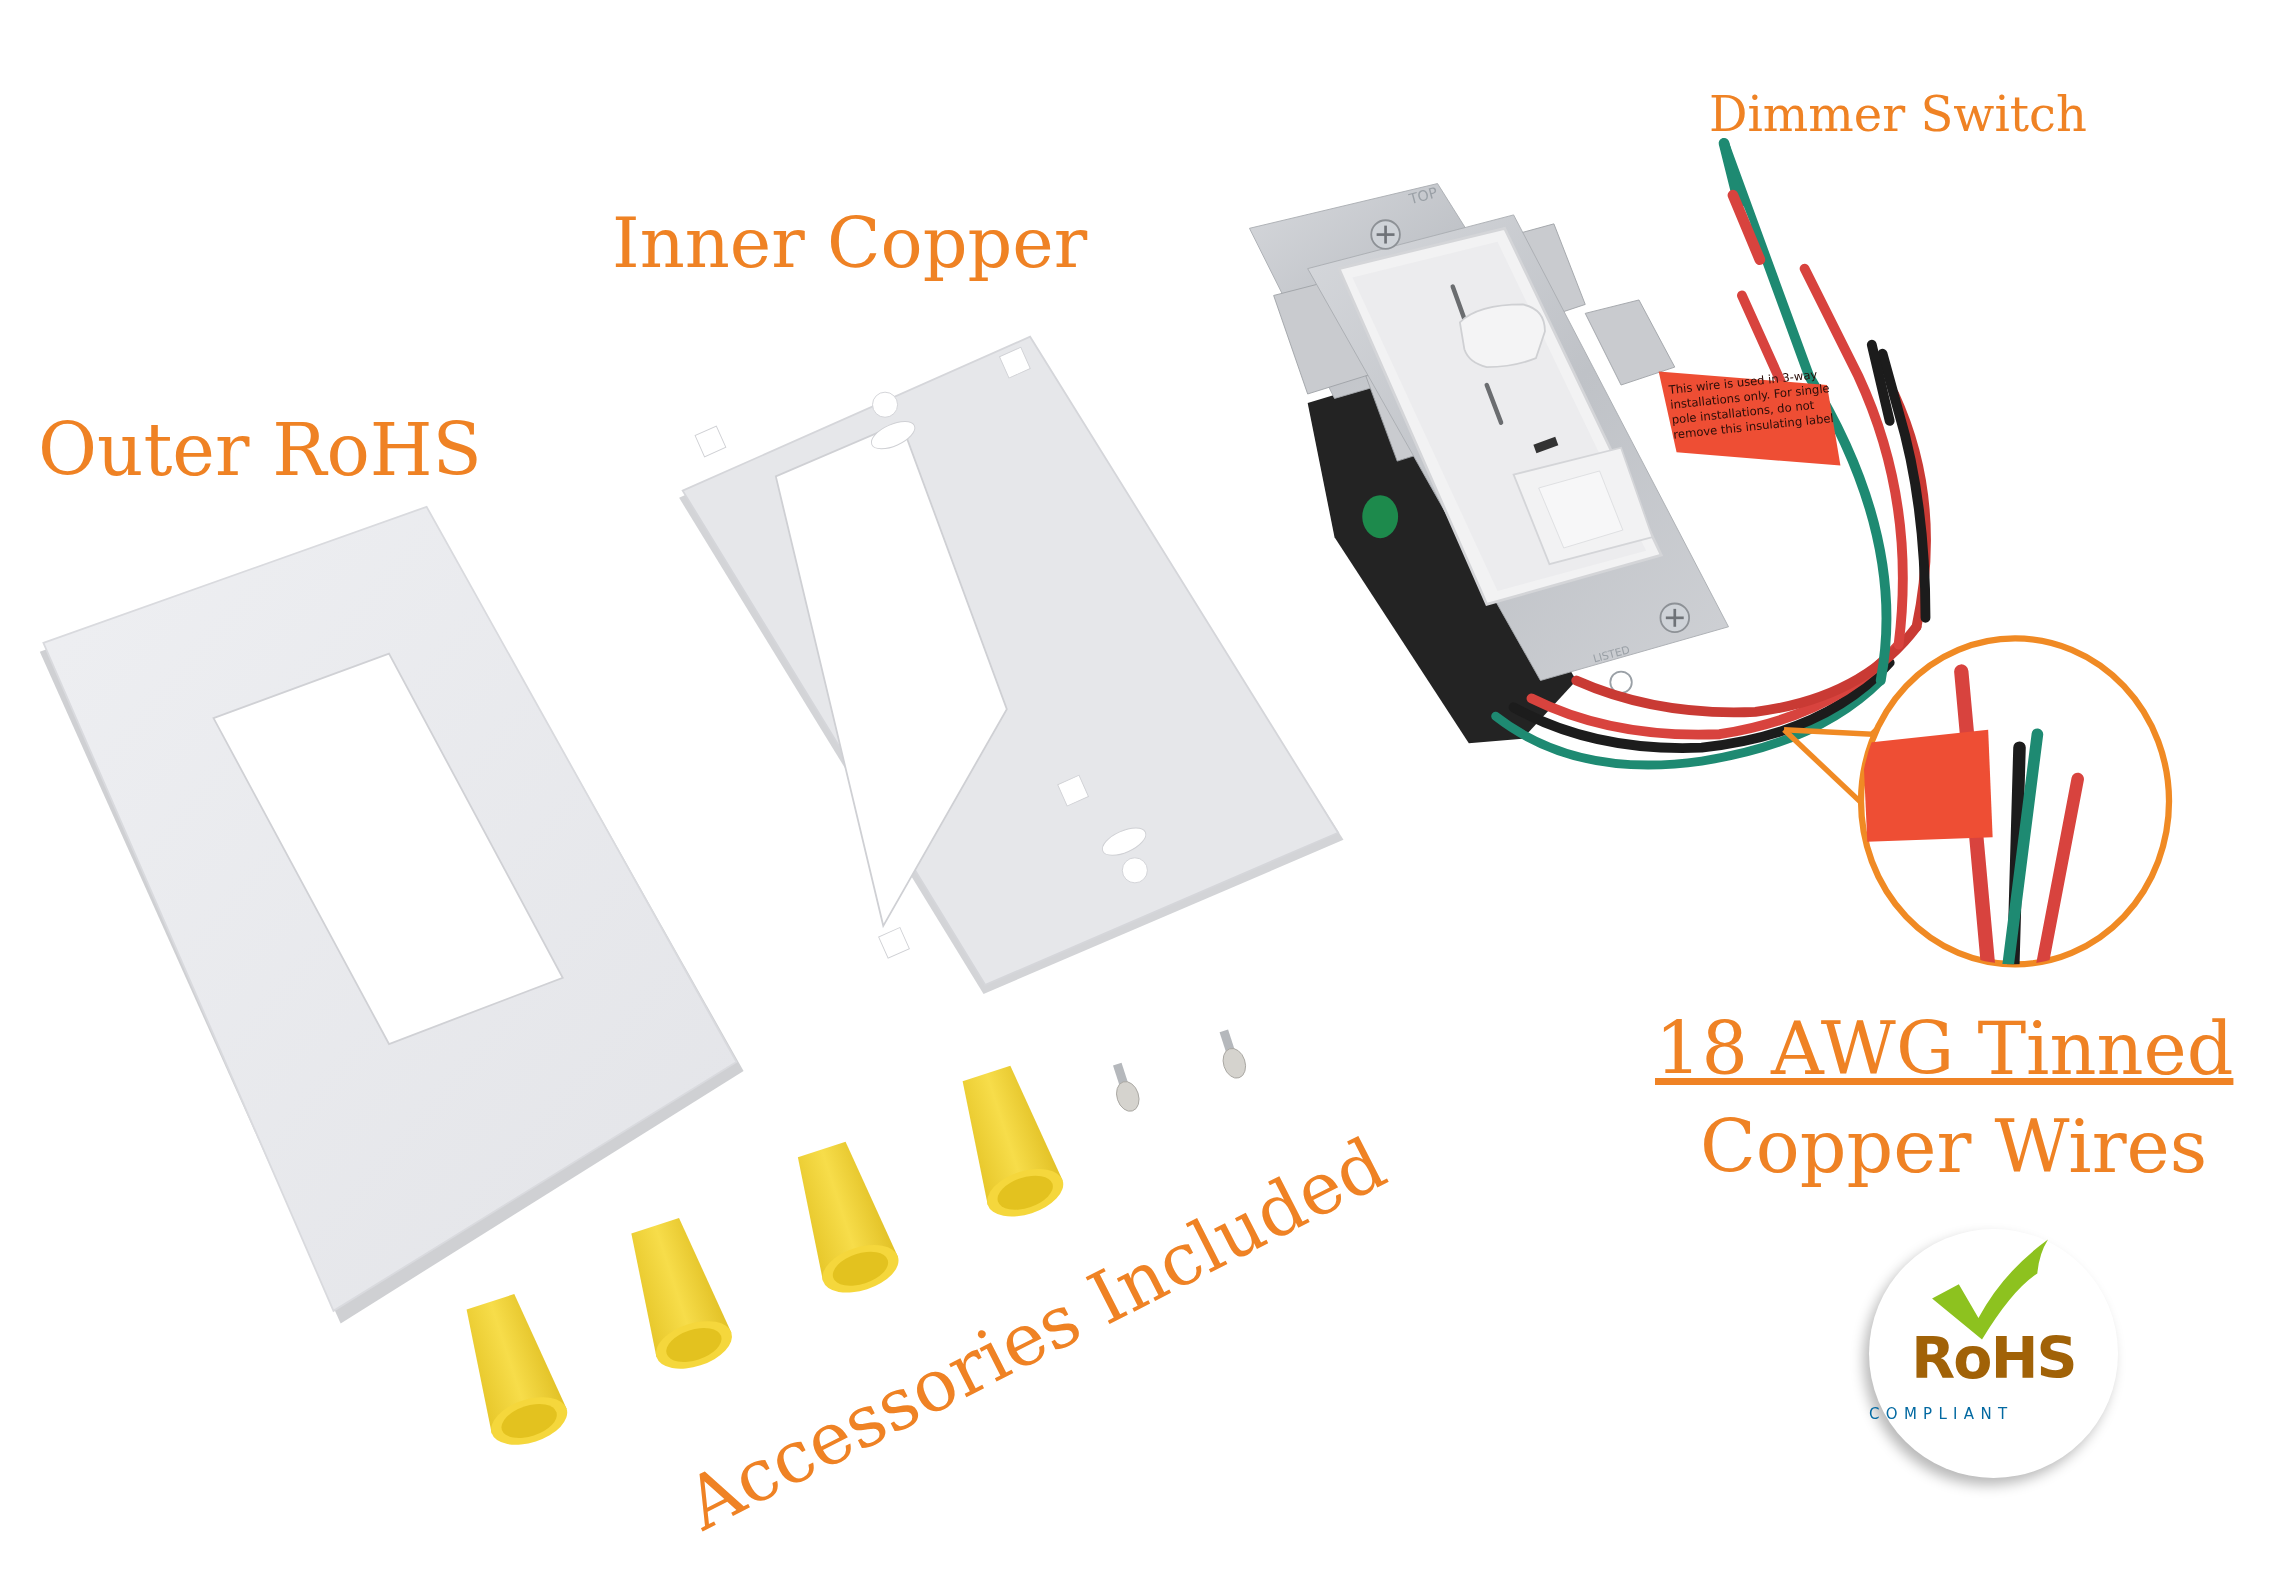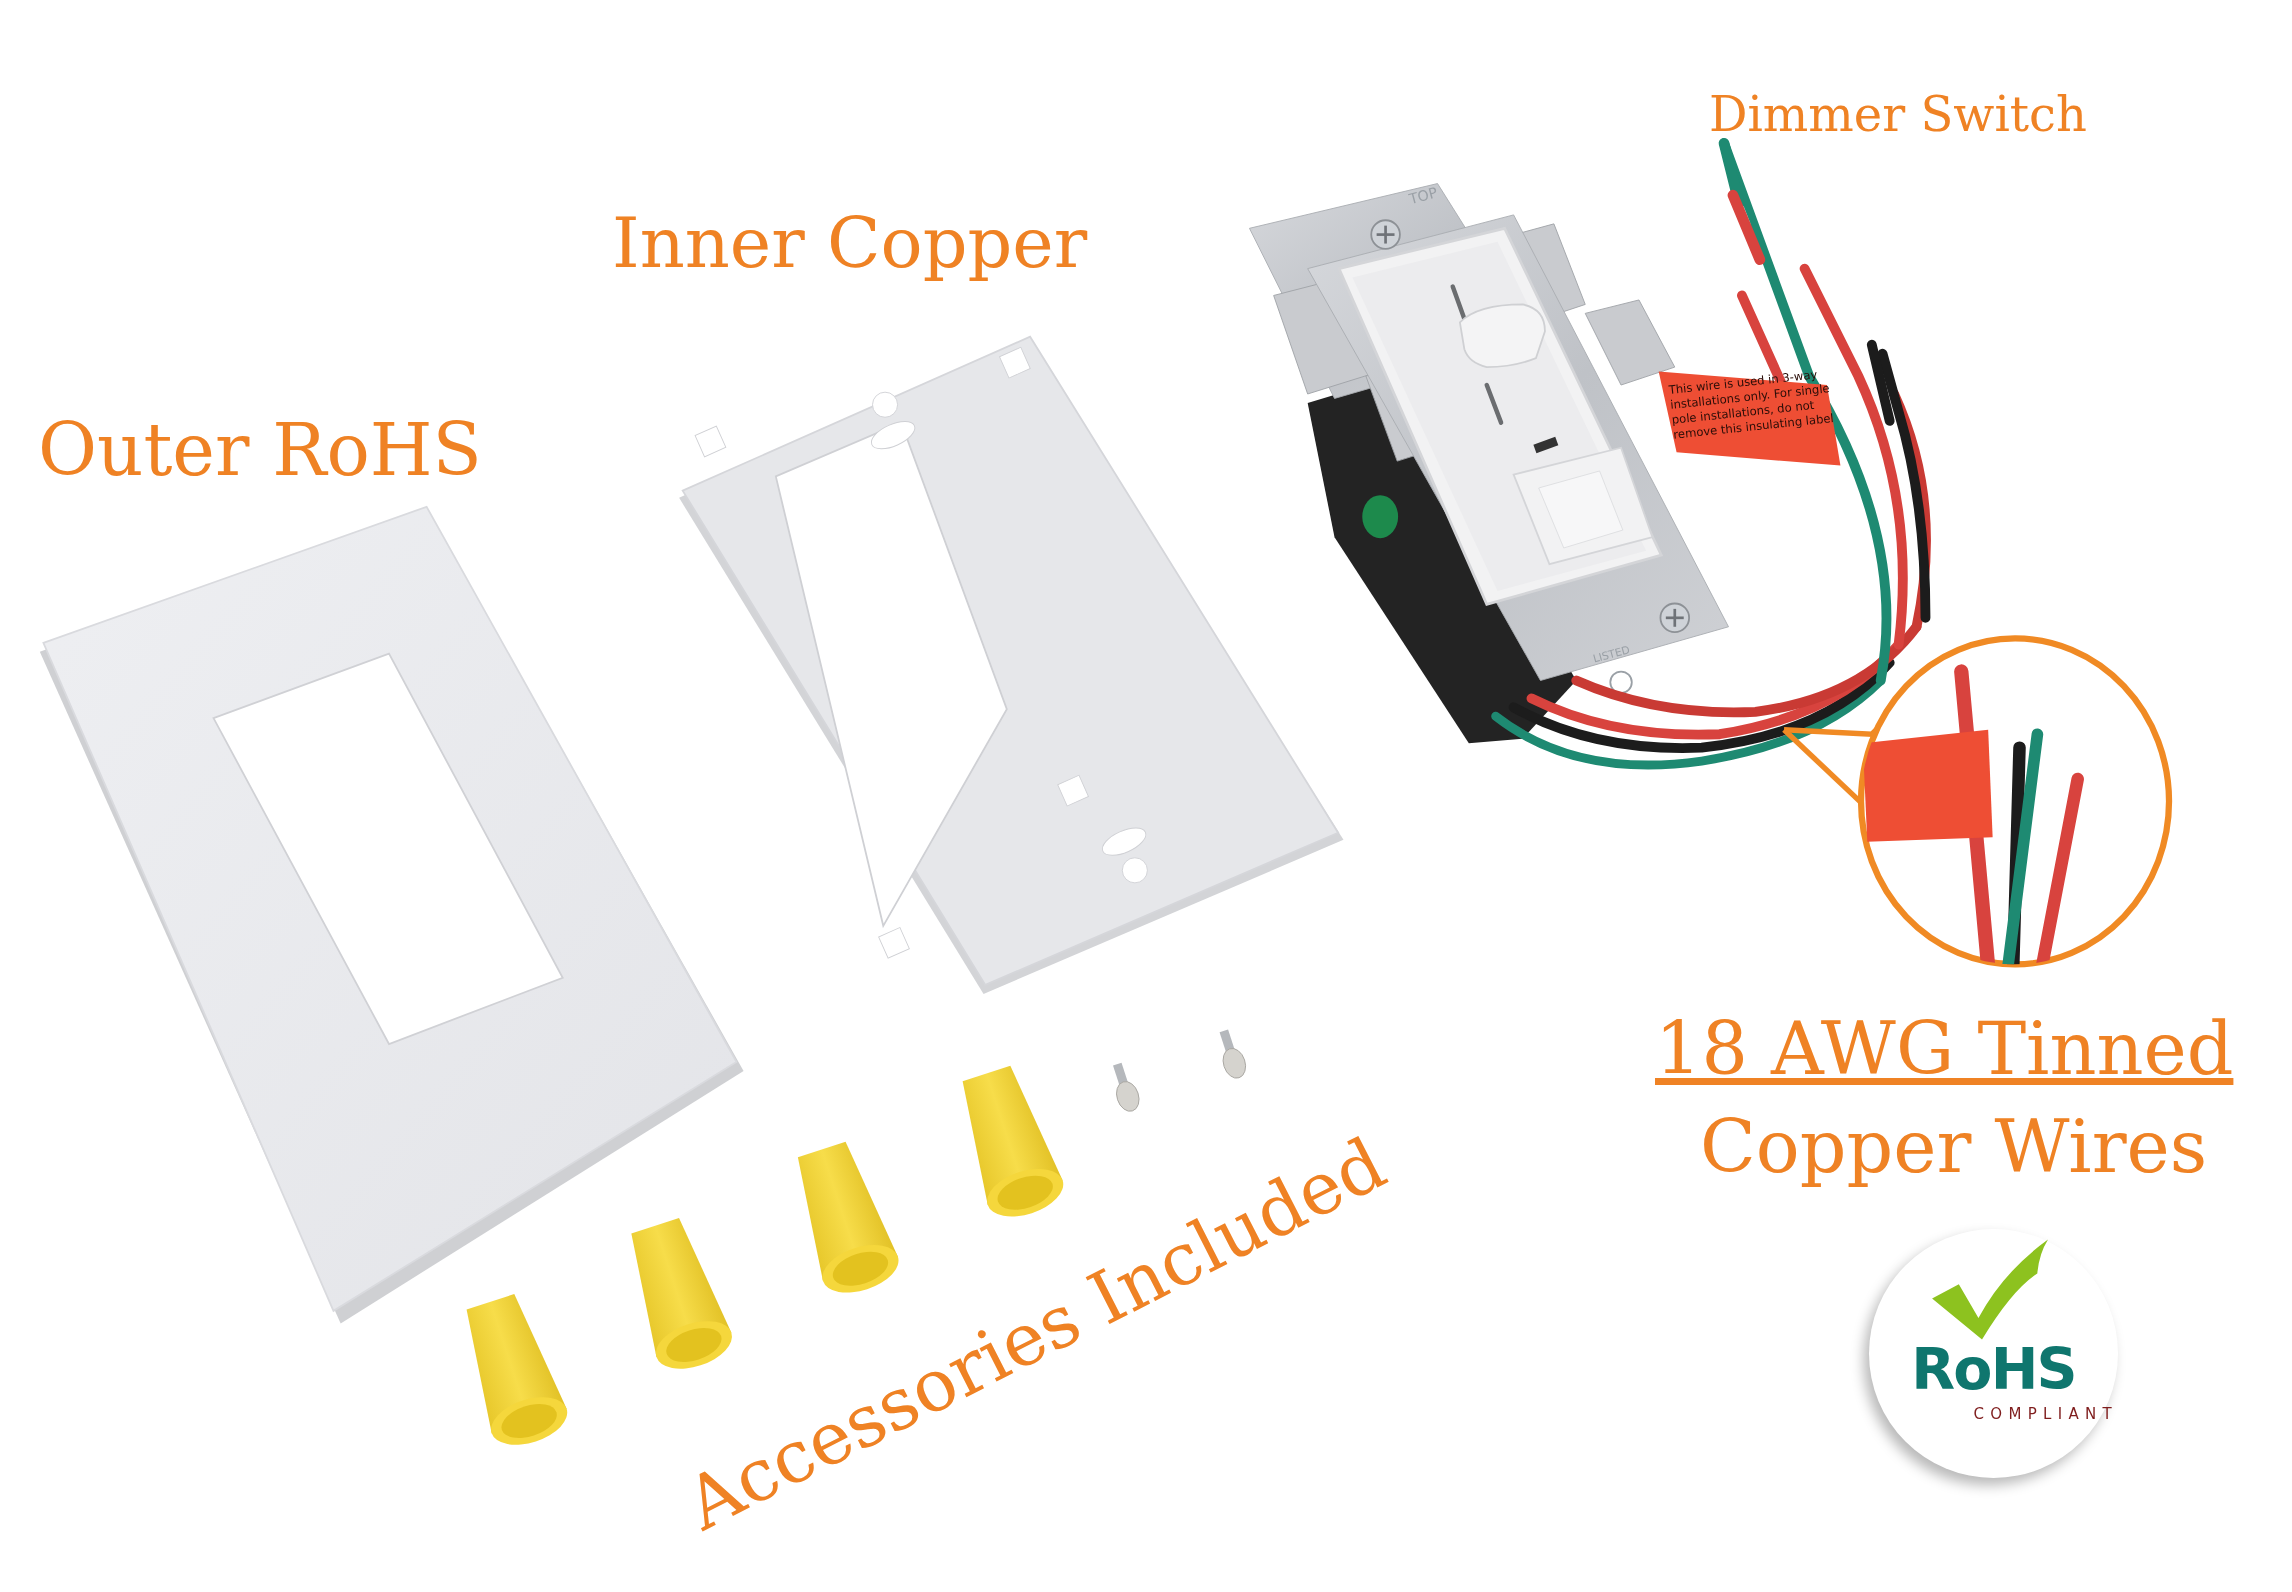--- a/index.html
+++ b/index.html
@@ -1,21 +1,21 @@
 <!DOCTYPE html>
 <html style="font-size:14.3px"><head>
 <meta charset="utf-8">
 <style>
   html, body { margin: 0; padding: 0; background: #ffffff; }
   body { width: 2293px; height: 1592px; position: relative; overflow: hidden; font-family: "DejaVu Serif", serif; }
   .label { position: absolute; color: #EF8224; font-family: "DejaVu Serif", "Liberation Serif", serif; white-space: nowrap; line-height: 1; letter-spacing: 0px; }
   .scene { position: absolute; left: 0; top: 0; width: 2293px; height: 1592px; }
   .rohs { position: absolute; left: 1869px; top: 1229px; width: 249px; height: 249px; border-radius: 50%; background: #fff; box-shadow: -5.4px 7.2px 12.5px rgba(0,0,0,0.28); }
-  .rohs-title { position: absolute; left: 0; width: 100%; top: 107px; text-align: center; font-family: "DejaVu Sans", sans-serif; font-weight: bold; font-size: 57px; color: #0f766e; letter-spacing: -1.8px; }
-  .rohs-sub { position: absolute; left: 0; width: 100%; top: 176px; text-align: right; font-family: "DejaVu Sans", sans-serif; font-size: 15px; color: #7f1d1d; letter-spacing: 6.3px; }
+  .rohs-title { position: absolute; left: 0; width: 100%; top: 96px; text-align: center; font-family: "DejaVu Sans", sans-serif; font-weight: bold; font-size: 57px; color: #a16207; letter-spacing: -1.8px; }
+  .rohs-sub { position: absolute; left: 0; width: 100%; top: 176px; text-align: left; font-family: "DejaVu Sans", sans-serif; font-size: 15px; color: #0369a1; letter-spacing: 6.3px; }
   .red-label { position: absolute; font-family: "DejaVu Sans", sans-serif; color: #2a0d08; font-size: 13.4px; line-height: 17px; white-space: pre; }
   .tiny { font-family: "DejaVu Sans", sans-serif; fill: #9aa0a6; }
 </style>
 </head>
 <body>
 
 <svg class="scene" viewBox="0 0 2560 1778" xmlns="http://www.w3.org/2000/svg">
   <defs>
     <linearGradient id="plateGrad" x1="0" y1="0" x2="1" y2="1">
       <stop offset="0" stop-color="#eeeff2"></stop>

